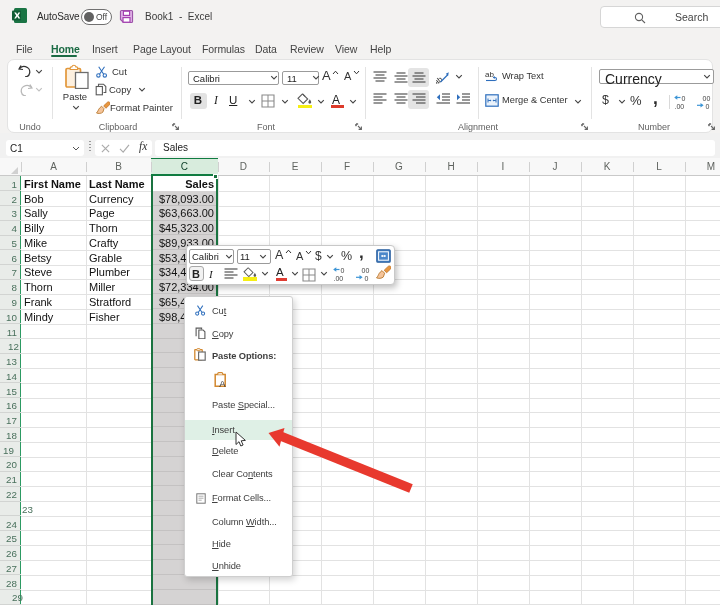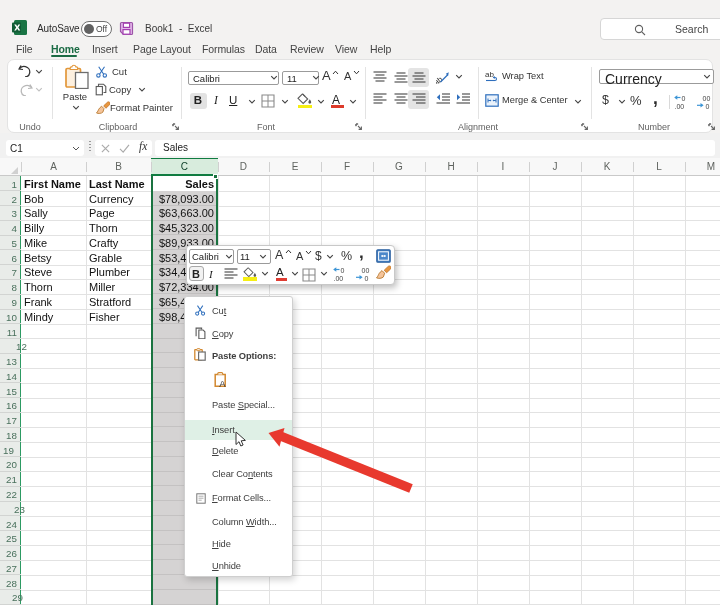--- a/index.html
+++ b/index.html
@@ -3,21 +3,21 @@
 <meta charset="utf-8">
 <style>
 html,body{margin:0;padding:0;}
 body{width:720px;height:605px;overflow:hidden;position:relative;background:#f3f2f1;font-family:"Liberation Sans",sans-serif;-webkit-font-smoothing:antialiased;}
 .abs{position:absolute;}
 .txt{position:absolute;white-space:nowrap;}
 </style>
 </head>
 <body>
 
-<div class="abs" id="titlebar" style="left:0;top:0;width:720px;height:38px;margin-top:12px;">
+<div class="abs" id="titlebar" style="left:0;top:0;width:720px;height:38px;">
 
   <svg class="abs" style="left:12px;top:8px;" width="15" height="15" viewBox="0 0 15 15">
     <rect x="2" y="0" width="13" height="15" rx="1.5" fill="#1a7444"></rect>
     <rect x="0" y="2.5" width="9" height="10" rx="1" fill="#115c35"></rect>
     <path d="M2.2 4.5h1.9l1.1 2 1.2-2h1.8L6.3 7.5l2 3H6.4L5.2 8.4 4 10.5H2.2l2-3z" fill="#fff"></path>
   </svg>
   <div class="txt" style="left:37px;top:11px;font-size:10px;letter-spacing:-0.1px;color:#2b2b2b;">AutoSave</div>
 
   <div class="abs" style="left:81px;top:9px;width:29px;height:14px;border:1px solid #707070;border-radius:8px;background:#fff;">
     <div class="abs" style="left:2px;top:2px;width:10px;height:10px;border-radius:50%;background:#616161;"></div>
@@ -358,21 +358,21 @@
 <div class="txt" style="left:0;top:109.42px;width:17px;text-align:right;font-size:9.8px;color:#49705c;">7</div>
 <div class="abs" style="left:0;top:135.76px;width:21px;height:1px;background:#d2d4d2;"></div>
 <div class="txt" style="left:0;top:124.19px;width:17px;text-align:right;font-size:9.8px;color:#49705c;">8</div>
 <div class="abs" style="left:0;top:150.53px;width:21px;height:1px;background:#d2d4d2;"></div>
 <div class="txt" style="left:0;top:138.96px;width:17px;text-align:right;font-size:9.8px;color:#49705c;">9</div>
 <div class="abs" style="left:0;top:165.30px;width:21px;height:1px;background:#d2d4d2;"></div>
 <div class="txt" style="left:0;top:153.73px;width:17px;text-align:right;font-size:9.8px;color:#49705c;">10</div>
 <div class="abs" style="left:0;top:180.07px;width:21px;height:1px;background:#d2d4d2;"></div>
 <div class="txt" style="left:0;top:168.50px;width:17px;text-align:right;font-size:9.8px;color:#49705c;">11</div>
 <div class="abs" style="left:0;top:194.84px;width:21px;height:1px;background:#d2d4d2;"></div>
-<div class="txt" style="left:16px;top:183.27px;width:17px;text-align:left;font-size:9.8px;color:#49705c;">12</div>
+<div class="txt" style="left:8px;top:183.27px;width:17px;text-align:left;font-size:9.8px;color:#49705c;">12</div>
 <div class="abs" style="left:0;top:209.61px;width:21px;height:1px;background:#d2d4d2;"></div>
 <div class="txt" style="left:0;top:198.04px;width:17px;text-align:right;font-size:9.8px;color:#49705c;">13</div>
 <div class="abs" style="left:0;top:224.38px;width:21px;height:1px;background:#d2d4d2;"></div>
 <div class="txt" style="left:0;top:212.81px;width:17px;text-align:right;font-size:9.8px;color:#49705c;">14</div>
 <div class="abs" style="left:0;top:239.15px;width:21px;height:1px;background:#d2d4d2;"></div>
 <div class="txt" style="left:0;top:227.58px;width:17px;text-align:right;font-size:9.8px;color:#49705c;">15</div>
 <div class="abs" style="left:0;top:253.92px;width:21px;height:1px;background:#d2d4d2;"></div>
 <div class="txt" style="left:0;top:242.35px;width:17px;text-align:right;font-size:9.8px;color:#49705c;">16</div>
 <div class="abs" style="left:0;top:268.69px;width:21px;height:1px;background:#d2d4d2;"></div>
 <div class="txt" style="left:0;top:257.12px;width:17px;text-align:right;font-size:9.8px;color:#49705c;">17</div>
@@ -380,21 +380,21 @@
 <div class="txt" style="left:0;top:271.89px;width:17px;text-align:right;font-size:9.8px;color:#49705c;">18</div>
 <div class="abs" style="left:0;top:298.23px;width:21px;height:1px;background:#d2d4d2;"></div>
 <div class="txt" style="left:0;top:286.66px;width:17px;text-align:center;font-size:9.8px;color:#49705c;">19</div>
 <div class="abs" style="left:0;top:313.00px;width:21px;height:1px;background:#d2d4d2;"></div>
 <div class="txt" style="left:0;top:301.43px;width:17px;text-align:right;font-size:9.8px;color:#49705c;">20</div>
 <div class="abs" style="left:0;top:327.77px;width:21px;height:1px;background:#d2d4d2;"></div>
 <div class="txt" style="left:0;top:316.20px;width:17px;text-align:right;font-size:9.8px;color:#49705c;">21</div>
 <div class="abs" style="left:0;top:342.54px;width:21px;height:1px;background:#d2d4d2;"></div>
 <div class="txt" style="left:0;top:330.97px;width:17px;text-align:right;font-size:9.8px;color:#49705c;">22</div>
 <div class="abs" style="left:0;top:357.31px;width:21px;height:1px;background:#d2d4d2;"></div>
-<div class="txt" style="left:8px;top:345.74px;width:17px;text-align:right;font-size:9.8px;color:#49705c;">23</div>
+<div class="txt" style="left:0;top:345.74px;width:17px;text-align:right;font-size:9.8px;color:#49705c;padding-left:16px;">23</div>
 <div class="abs" style="left:0;top:372.08px;width:21px;height:1px;background:#d2d4d2;"></div>
 <div class="txt" style="left:0;top:360.51px;width:17px;text-align:right;font-size:9.8px;color:#49705c;">24</div>
 <div class="abs" style="left:0;top:386.85px;width:21px;height:1px;background:#d2d4d2;"></div>
 <div class="txt" style="left:0;top:375.28px;width:17px;text-align:right;font-size:9.8px;color:#49705c;">25</div>
 <div class="abs" style="left:0;top:401.62px;width:21px;height:1px;background:#d2d4d2;"></div>
 <div class="txt" style="left:0;top:390.05px;width:17px;text-align:right;font-size:9.8px;color:#49705c;">26</div>
 <div class="abs" style="left:0;top:416.39px;width:21px;height:1px;background:#d2d4d2;"></div>
 <div class="txt" style="left:0;top:404.82px;width:17px;text-align:right;font-size:9.8px;color:#49705c;">27</div>
 <div class="abs" style="left:0;top:431.16px;width:21px;height:1px;background:#d2d4d2;"></div>
 <div class="txt" style="left:0;top:419.59px;width:17px;text-align:right;font-size:9.8px;color:#49705c;">28</div>

